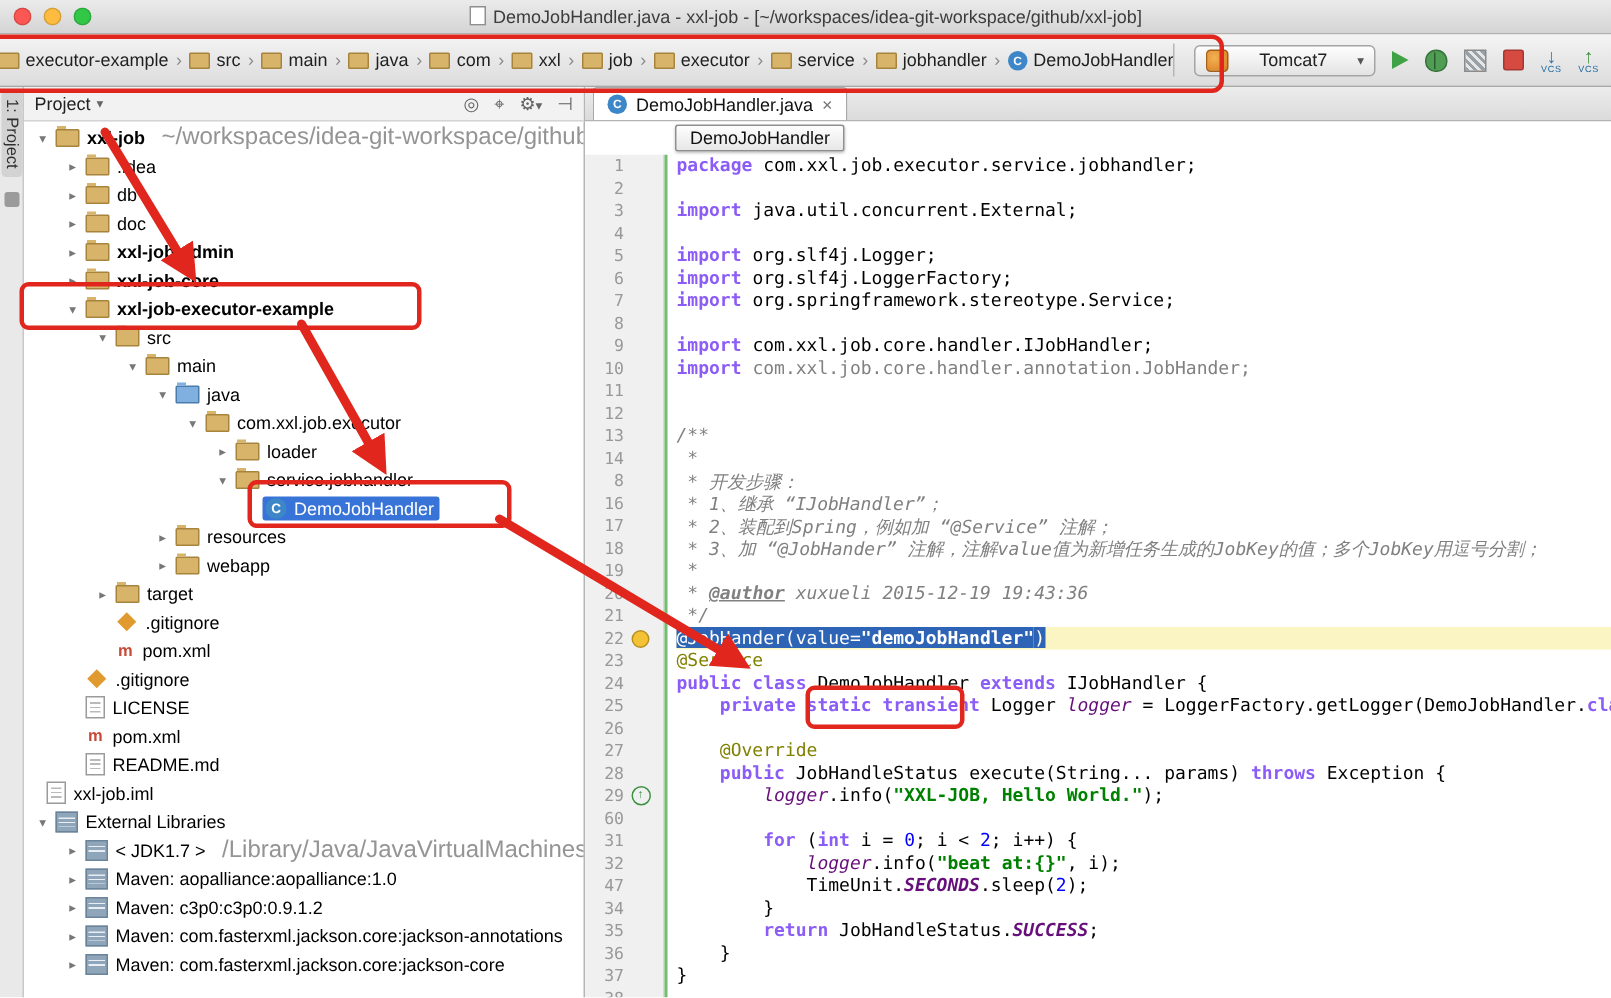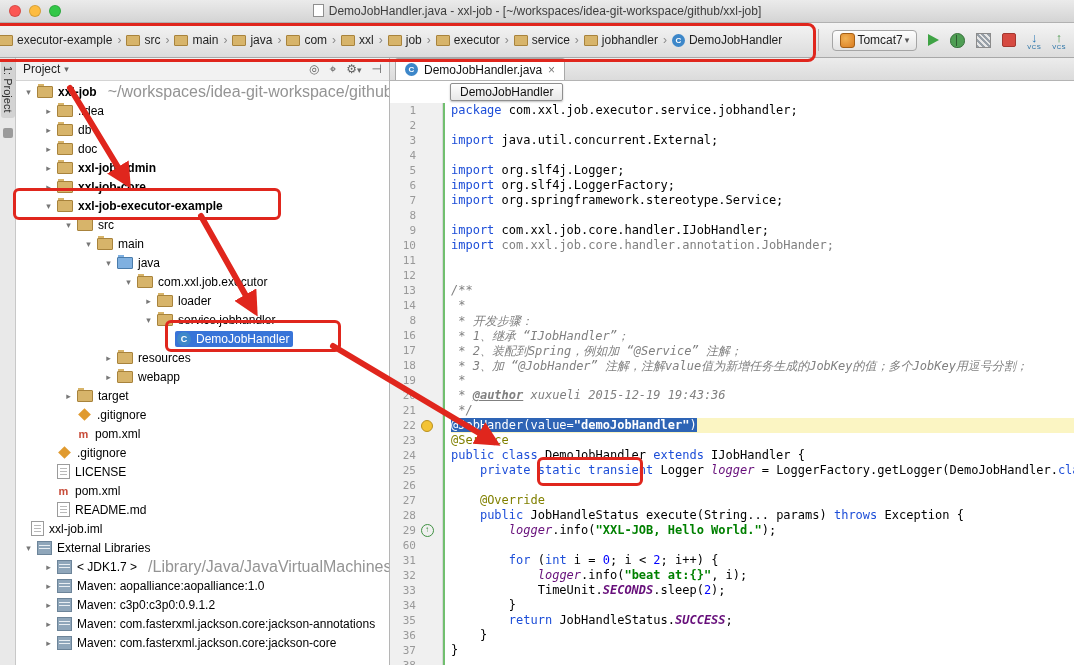--- a/index.html
+++ b/index.html
@@ -19,21 +19,21 @@
   .navbar{height:34px;background:linear-gradient(#f4f4f4,#dcdcdc);border-bottom:1px solid #a8a8a8;
     display:flex;align-items:center;padding:0 8px 0 0;position:relative}
   .breadcrumbs{display:flex;align-items:center;gap:1px;overflow:hidden;width:786px;margin-left:-4px;white-space:nowrap}
   .crumb{display:flex;align-items:center;gap:4px;padding:2px 3px;font-size:12px;color:#1f1f1f}
   .crumb-sep{color:#8a8a8a;font-size:12px;padding:0 1px}
   .ci{display:inline-flex;align-items:center;justify-content:center;flex:0 0 auto}
   .ci-folder{width:12px;height:9px;background:#d7b46a;border:1px solid #a8833c;border-radius:1px}
   .ci-class{width:13px;height:13px;border-radius:50%;background:#3d87c9;color:#fff;font-size:8px;font-weight:bold}
   .run-controls{margin-left:auto;display:flex;align-items:center;gap:11px}
   .vline{width:1px;height:22px;background:#b5b5b5;margin-right:2px}
-  .chip{display:flex;align-items:center;gap:2px;border:1px solid #a5a5a5;border-radius:4px;
+  .chip{display:flex;align-items:center;gap:20px;border:1px solid #a5a5a5;border-radius:4px;
     background:linear-gradient(#fefefe,#e3e3e3);padding:2px 7px;font-size:12px;color:#222}
   .tomcat{width:13px;height:13px;border-radius:3px;background:radial-gradient(circle at 35% 35%,#f2b255,#d97c20);border:1px solid #a35f17}
   .chev{font-size:9px;color:#555}
   .play{width:0;height:0;border-left:11px solid #3fa345;border-top:6px solid transparent;border-bottom:6px solid transparent}
   .bug{width:13px;height:13px;border-radius:50% 50% 46% 46%;background:#4f9e54;border:1px solid #37713b;position:relative}
   .bug:before{content:"";position:absolute;left:5px;top:1px;bottom:1px;width:1px;background:#2e5c31}
   .coverage{width:13px;height:13px;background:repeating-linear-gradient(45deg,#98a0a8 0 2px,#e6e6e6 2px 4px);border:1px solid #8b8b8b}
   .stop{width:12px;height:12px;background:#d64a41;border:1px solid #a33830;border-radius:2px}
   .vcsbtn{display:flex;flex-direction:column;align-items:center;line-height:1}
   .vcsbtn .arr{font-size:13px;font-weight:bold}
@@ -90,21 +90,21 @@
   .gutter{width:53px;min-width:53px;background:#f0f0f0;border-right:1px solid #d8d8d8;box-sizing:border-box}
   .g-line{height:15px;display:flex;align-items:center}
   .g-num{width:26px;text-align:right;color:#999;font:11px "DejaVu Sans Mono",monospace}
   .g-marker{width:22px;display:flex;justify-content:center;align-items:center}
   .ovr{width:11px;height:11px;border:1px solid #3f9142;border-radius:50%;color:#3f9142;font-size:8px;line-height:9px;text-align:center}
   .bulb{width:10px;height:10px;border-radius:50%;background:#f3c335;border:1px solid #b9901f}
   .vcs-strip{position:absolute;left:53px;top:0;height:570px;width:2px;background:#71bf6f;pointer-events:none}
   .code{flex:1;min-width:0;padding-left:8px}
   .c-line{height:15px;white-space:pre;font:12px "DejaVu Sans Mono",monospace;color:#000}
   .c-line.cur{background:#fbf5c3}
-  .tk-kw{color:#1d4ed8;font-weight:normal}
+  .tk-kw{color:#8b5cf6;font-weight:bold}
   .tk-p{color:#000}
   .tk-str{color:#008000;font-weight:bold}
   .tk-num{color:#0000ff}
   .tk-cmt{color:#808080;font-style:italic}
   .tk-doctag{color:#808080;font-style:italic;font-weight:bold;text-decoration:underline}
   .tk-ann{color:#808000}
   .tk-field{color:#660e7a;font-style:italic}
   .tk-sfield{color:#660e7a;font-style:italic;font-weight:bold}
   .tk-gray{color:#808080}
   .tk-selann{background:#2e64b5;color:#fff}
@@ -587,21 +587,21 @@
             </div>
             <div class="g-line">
               <span class="g-num">31</span>
               <span class="g-marker"></span>
             </div>
             <div class="g-line">
               <span class="g-num">32</span>
               <span class="g-marker"></span>
             </div>
             <div class="g-line">
-              <span class="g-num">33</span>
+              <span class="g-num">47</span>
               <span class="g-marker"></span>
             </div>
             <div class="g-line">
               <span class="g-num">34</span>
               <span class="g-marker"></span>
             </div>
             <div class="g-line">
               <span class="g-num">35</span>
               <span class="g-marker"></span>
             </div>

